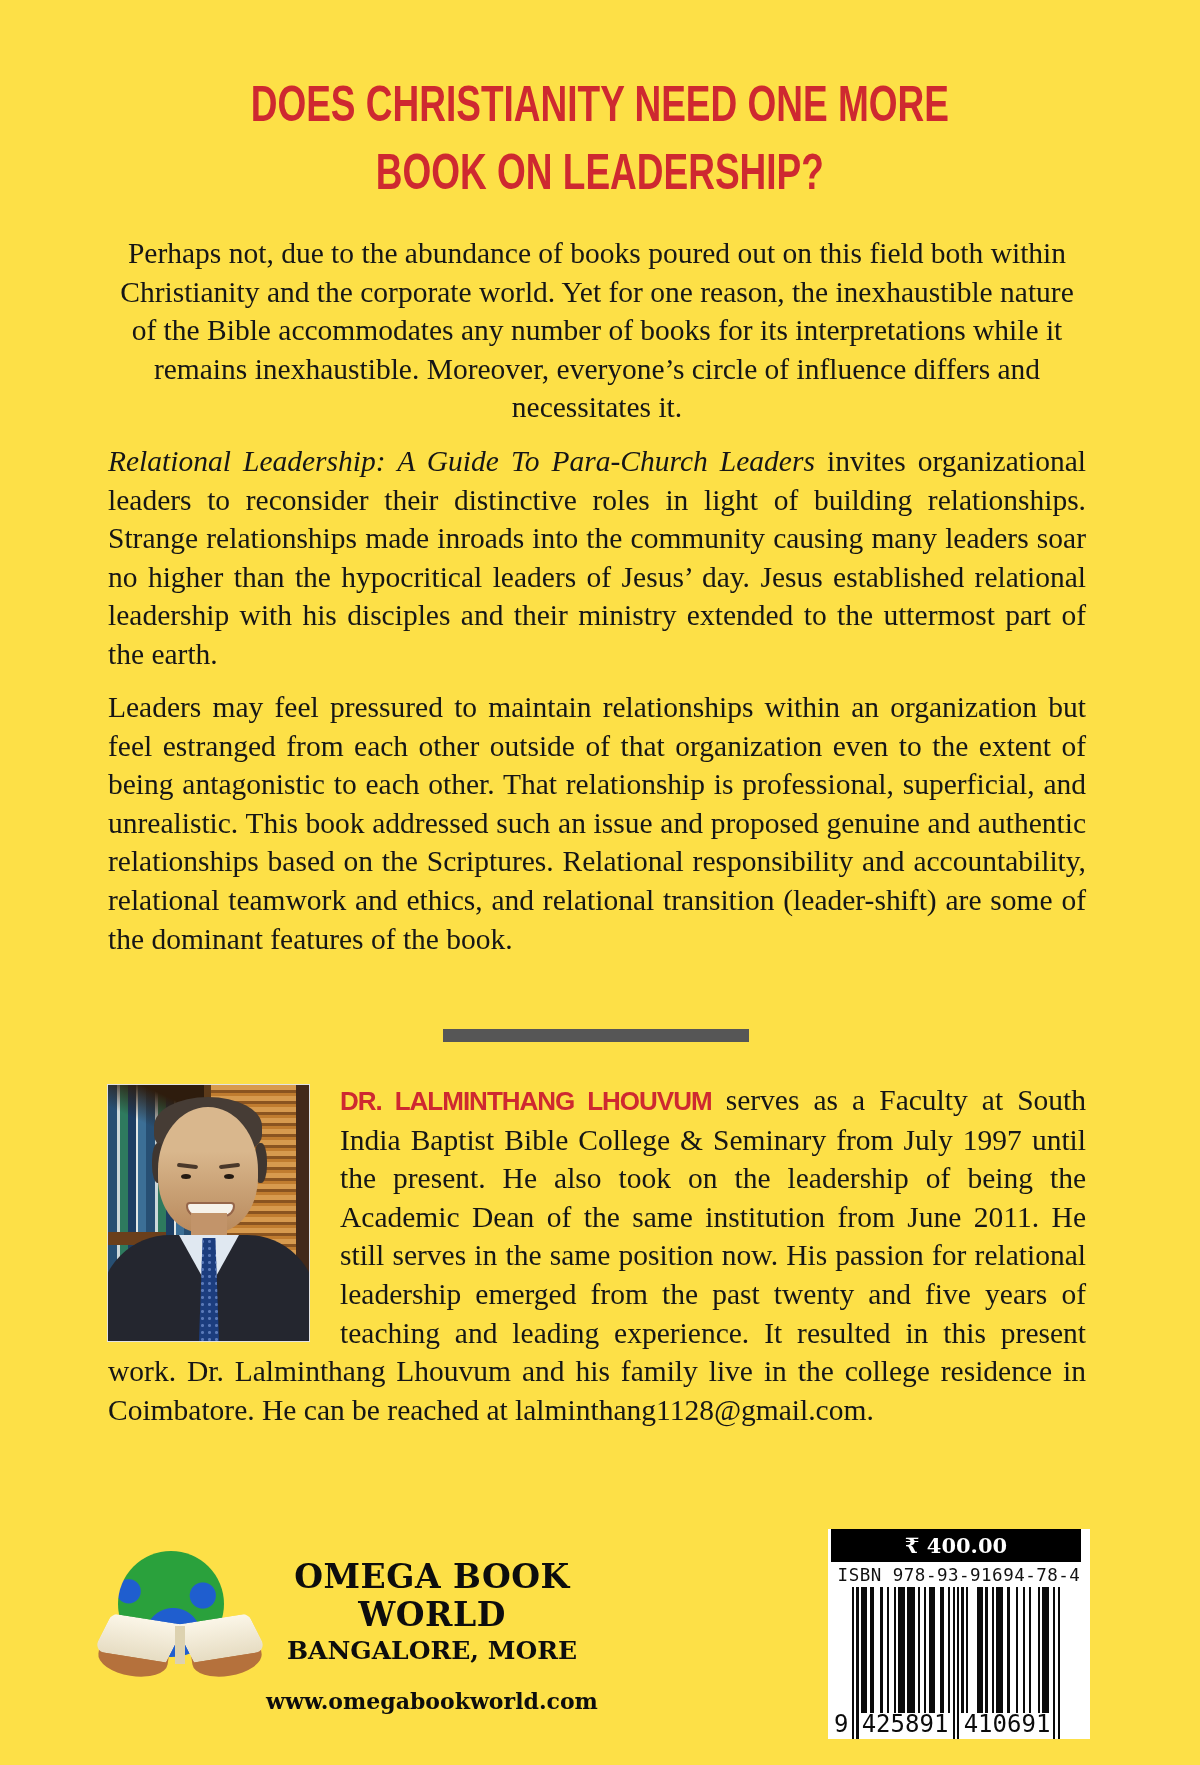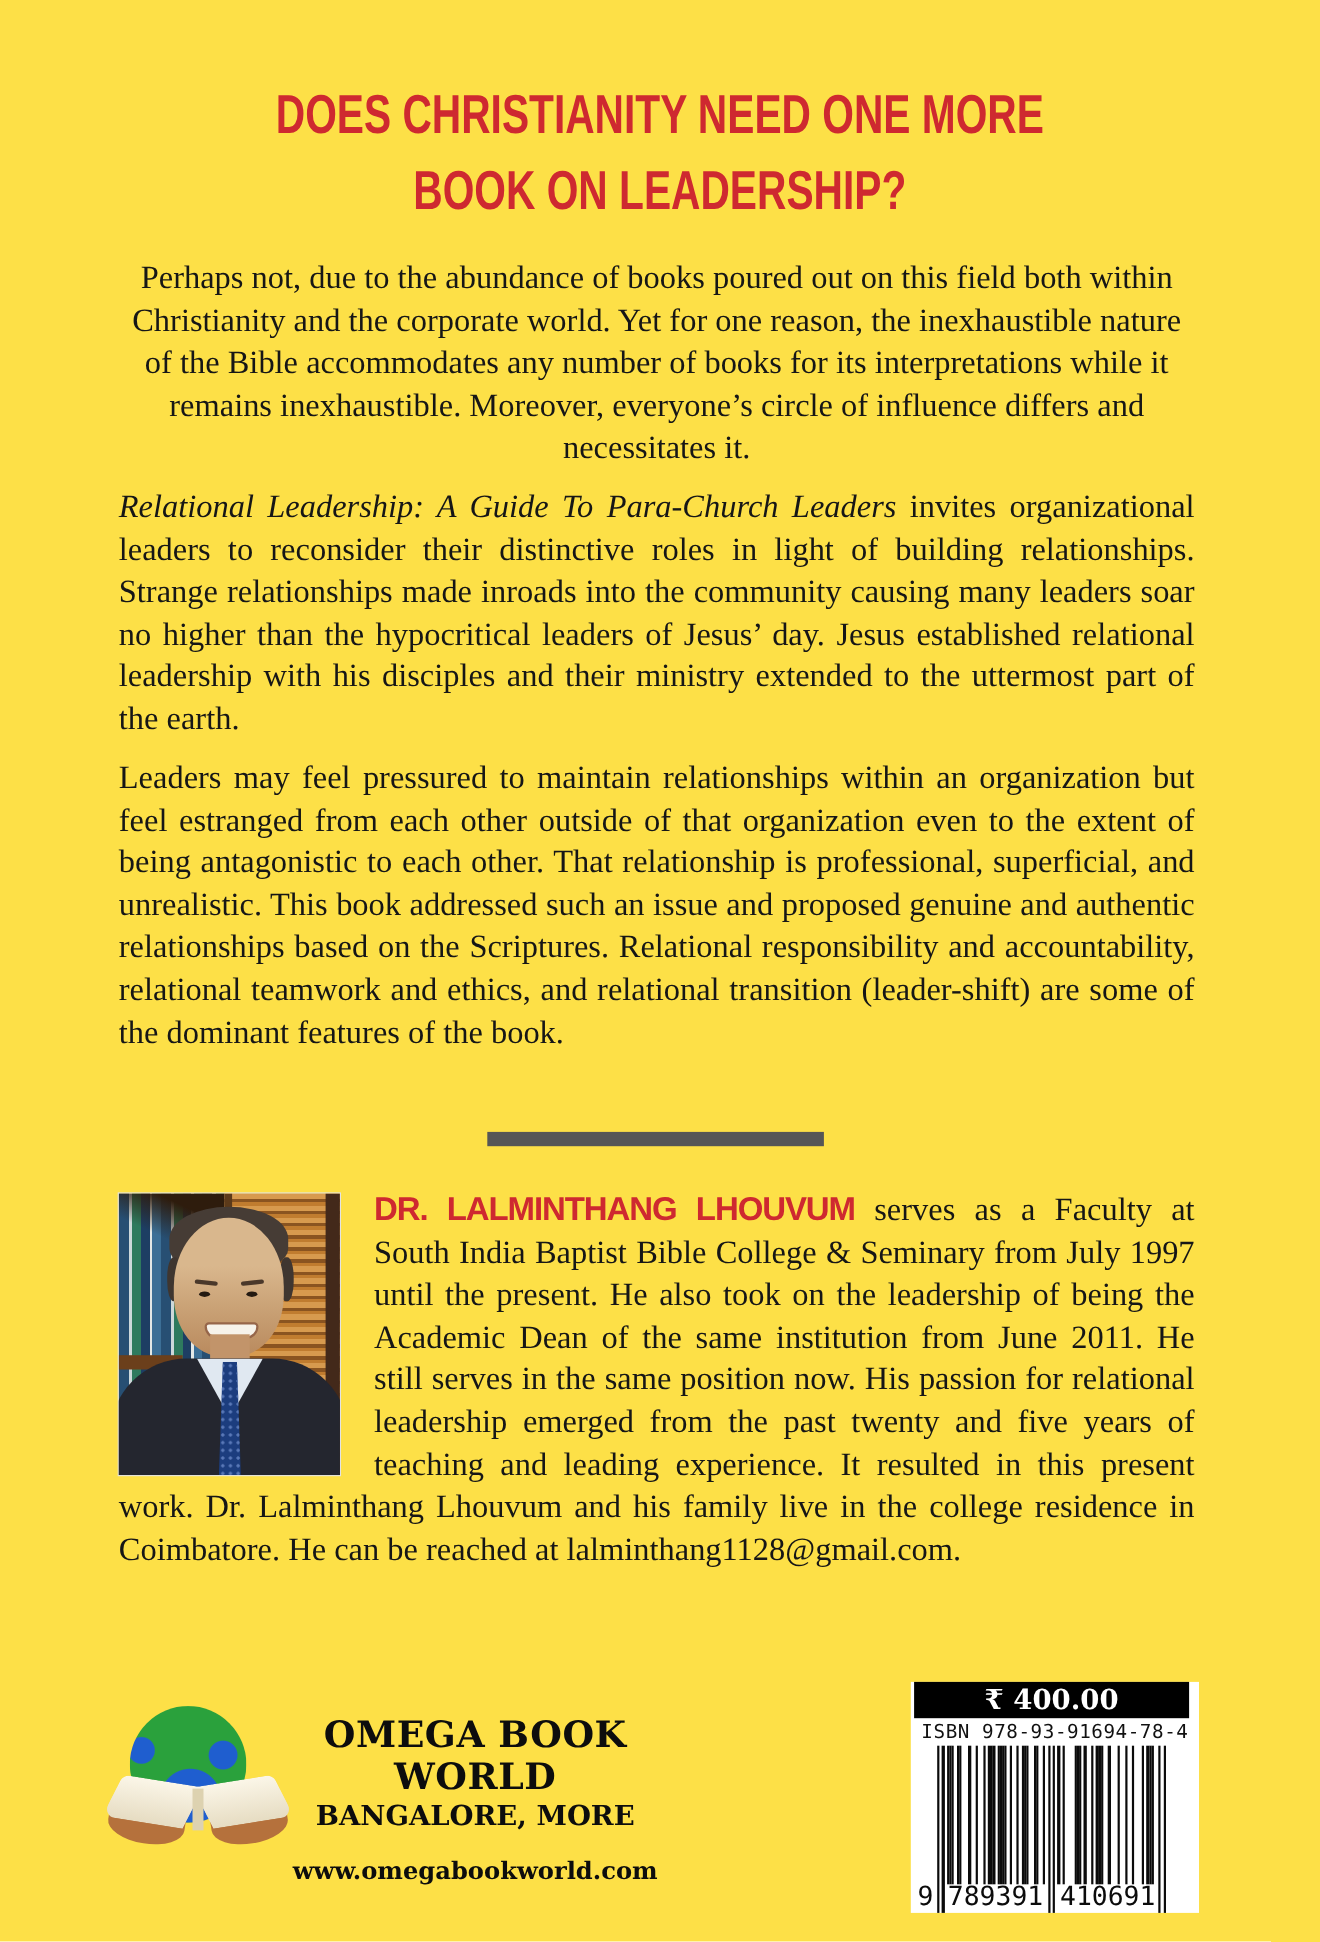--- a/index.html
+++ b/index.html
@@ -20,21 +20,21 @@
   .para{font-size:29.5px;line-height:38.6px;margin:0;}
   .p1{top:234px;text-align:center;}
   .p2{top:442px;text-align:justify;}
   .p3{top:688px;text-align:justify;}
   .ital{font-style:italic;}
   
   .divider{position:absolute;left:443px;top:1029px;width:306px;height:13px;background:#565656;}
   
   .author{top:1081px;text-align:justify;font-size:29.5px;line-height:38.6px;}
   .author-name{
-    font-family:"Liberation Sans",sans-serif;font-weight:bold;font-size:30px;
+    font-family:"Liberation Sans",sans-serif;font-weight:bold;font-size:26px;
     letter-spacing:-1px;
     margin-top:18px;
   }
   
   .photo{position:relative;width:201px;height:256px;float:left;margin:4px 31px 6px 0;
     overflow:hidden;background:#caa27c;outline:1px solid #e3e3e3;}
   .ph-books{position:absolute;left:0;top:0;width:96px;height:100%;
     background:
       linear-gradient(205deg,#2e1c0d 0 26px,rgba(46,28,13,0) 60px),
       repeating-linear-gradient(90deg,#274f73 0 9px,#cdd8da 9px 12px,#2e7a5e 12px 20px,#1d3e63 20px 28px,#e3e8e6 28px 30px,#3c6f96 30px 38px);}
@@ -82,21 +82,21 @@
   .bpage.r{right:4px;transform:rotate(-9deg) skewX(18deg);border-radius:0 6px 12px 0;}
   .bspine{position:absolute;left:50%;top:80px;width:10px;height:38px;margin-left:-5px;background:#ddd2b0;}
   .publisher-text{position:absolute;left:256px;top:1558px;width:352px;text-align:center;
     font-family:"DejaVu Serif","Liberation Serif",serif;font-weight:bold;color:#0d0d0d;}
   .pub-name{font-size:33px;line-height:38px;letter-spacing:.5px;}
   .pub-loc{font-size:25px;line-height:30px;margin-top:2px;}
   .pub-web{font-size:22px;line-height:26px;margin-top:22px;}
   
   .barcode-block{position:absolute;left:828px;top:1529px;width:262px;background:#ffffff;}
   .price-bar{width:250px;height:33px;margin-left:3px;background:#000;color:#fff;text-align:center;
-    font-family:"DejaVu Serif","DejaVu Sans",serif;font-weight:bold;font-size:25px;line-height:33px;}
+    font-family:"DejaVu Serif","DejaVu Sans",serif;font-weight:bold;font-size:21px;line-height:33px;}
   .isbn-label{text-align:center;font-family:"DejaVu Sans Mono",monospace;font-size:17.5px;
     letter-spacing:.5px;margin-top:3px;color:#111;}
   .bars-wrap{position:relative;width:209px;height:152px;margin:2px 0 0 24px;display:flex;align-items:flex-start;}
   .bc-mod{width:2.2px;height:126px;flex:0 0 auto;}
   .bc-mod.on{background:#0b0b0b;}
   .bc-mod.tall{height:152px;}
   .bc-digit{position:absolute;top:124px;font-family:"DejaVu Sans Mono",monospace;font-size:24px;
     line-height:26px;color:#0b0b0b;white-space:nowrap;}
   .bc-d9{left:-18px;}
   .bc-g1{left:8px;width:90px;text-align:center;}
@@ -252,19 +252,19 @@
         <div class="bc-mod"></div>
         <div class="bc-mod on"></div>
         <div class="bc-mod on"></div>
         <div class="bc-mod on"></div>
         <div class="bc-mod"></div>
         <div class="bc-mod"></div>
         <div class="bc-mod on tall"></div>
         <div class="bc-mod tall"></div>
         <div class="bc-mod on tall"></div>
         <span class="bc-digit bc-d9">9</span>
-        <span class="bc-digit bc-g1">789391</span>
+        <span class="bc-digit bc-g1">425891</span>
         <span class="bc-digit bc-g2">410691</span>
       </div>
 
   </div>
 
 </div>
 
 </body></html>

